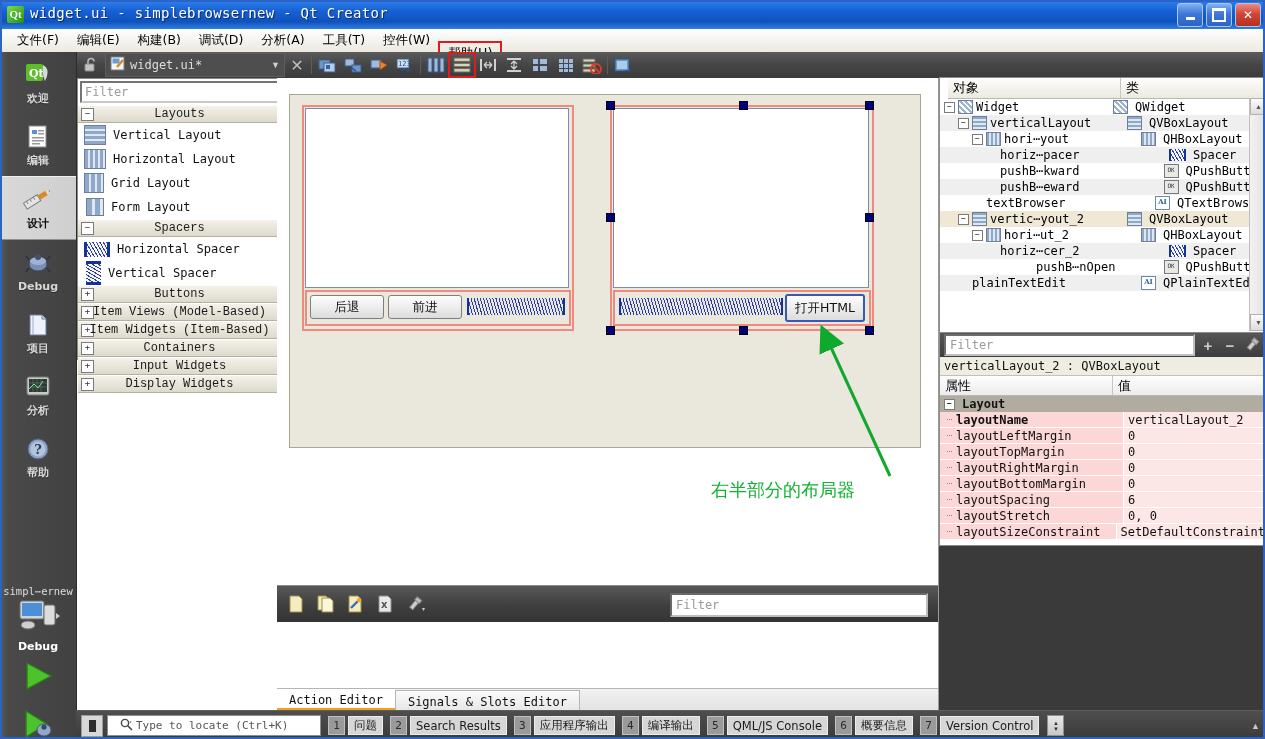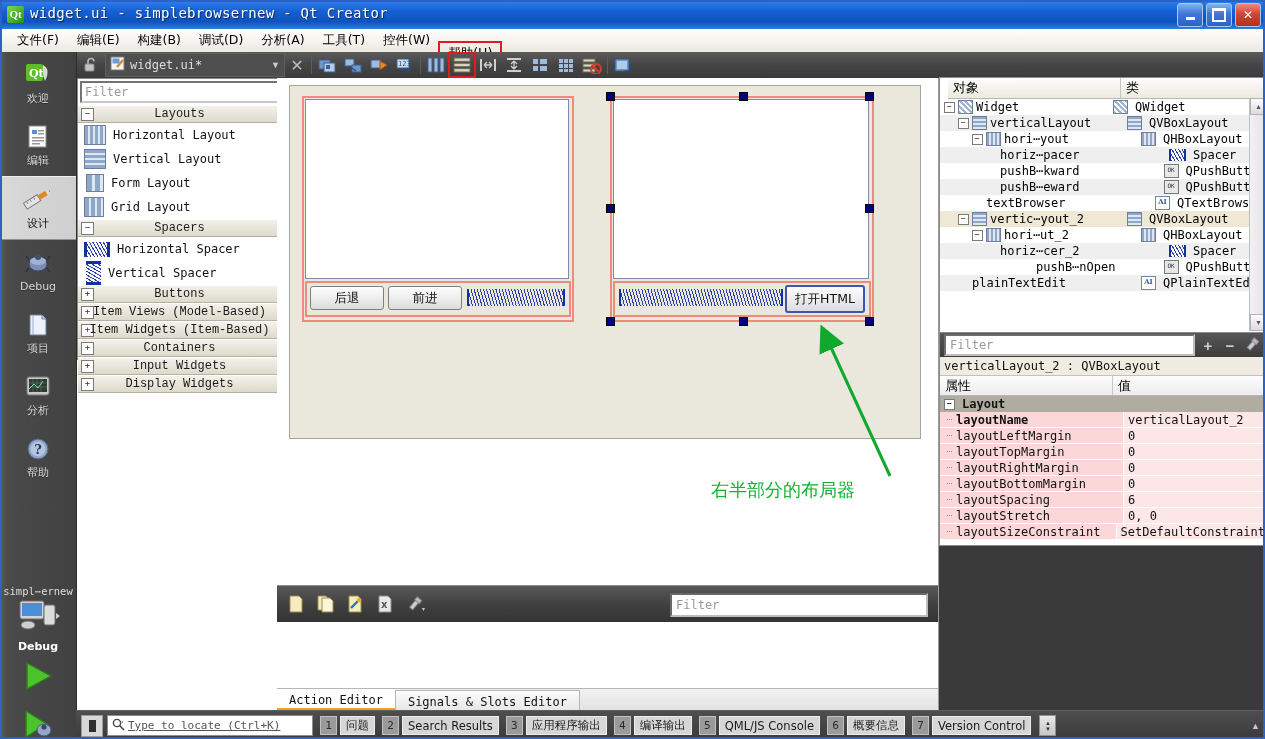--- a/index.html
+++ b/index.html
@@ -39,21 +39,21 @@
   
   .modebar{position:absolute;left:0;top:52px;width:76px;height:687px;
     background:linear-gradient(to right,#5a5a5a,#4a4a4a 10%,#414141);
     border-right:1px solid #2b2b2b;}
   .mode{width:76px;height:62px;display:flex;flex-direction:column;align-items:center;
     justify-content:center;cursor:pointer;color:#d8d8d8;font-size:11px;}
   .mode.sel{background:linear-gradient(to right,#d9d9d9,#cfcfcf);color:#111;
      border-top:1px solid #efefef;border-bottom:1px solid #8f8f8f;}
   .mode .mi{width:32px;height:30px;margin-bottom:1px;display:flex;align-items:center;justify-content:center;}
   .mode .ml{font-family:"DejaVu Sans","Liberation Sans",sans-serif;
-     font-weight:normal;text-shadow:0 1px 0 rgba(0,0,0,.4);}
+     font-weight:bold;text-shadow:0 1px 0 rgba(0,0,0,.4);}
   .mode.sel .ml{text-shadow:none;}
 
   .kitsel{position:absolute;left:0;top:533px;width:76px;}
   .kit-name{color:#ddd;font-size:10.5px;text-align:center;
     font-family:"DejaVu Sans Mono","Liberation Mono",monospace;}
   .kit-box{display:flex;flex-direction:column;align-items:center;cursor:pointer;position:relative;}
   .kit-label{color:#fff;font-size:11px;font-weight:bold;font-family:"DejaVu Sans",sans-serif;}
   .runbtn{width:76px;height:48px;display:flex;align-items:center;justify-content:center;cursor:pointer;}
 
   
@@ -101,21 +101,21 @@
   .ft-x{width:24px;height:24px;color:#bdbdbd;font-size:16px;display:flex;align-items:center;
     justify-content:center;cursor:pointer;font-family:"DejaVu Sans",sans-serif;}
   .ft-sep{width:1px;height:18px;background:#5d5d5d;margin:0 2px;}
   .ft-btn{width:24px;height:22px;display:flex;align-items:center;justify-content:center;
     cursor:pointer;position:relative;margin:0 1px;}
   .ft-btn.boxed{outline:2px solid #e01b1b;outline-offset:0px;}
 
   
   .canvaswrap{position:absolute;left:277px;top:78px;width:661px;height:507px;background:#fff;
      border-right:1px solid #9a9a9a;overflow:hidden;}
-  .formcanvas{position:absolute;left:12px;top:7px;width:630px;height:352px;
+  .formcanvas{position:absolute;left:12px;top:16px;width:630px;height:352px;
     background:#eae8dc;border:1px solid #a9a699;
     background-image:radial-gradient(#a8a698 0.6px,transparent 0.7px);
     background-size:10px 10px;background-position:4px 4px;}
   .laybox{position:absolute;border:2px solid #f08a7e;}
   .widget-white{position:absolute;background:#fff;border:1px solid #7e8ca8;}
   .hspacer-w{position:absolute;border-left:2px solid #14329b;border-right:2px solid #14329b;
     background:transparent;background-image:repeating-linear-gradient(74deg,#2b3fa8 0 1px,transparent 1px 3px);}
   .qbtn{position:absolute;background:linear-gradient(to bottom,#fdfdfd,#ececec 55%,#dcdcdc);
     border:1px solid #7f7f7f;border-radius:3px;display:flex;align-items:center;justify-content:center;
     font-size:12.5px;color:#111;cursor:pointer;font-family:"DejaVu Sans","Liberation Sans",sans-serif;}
@@ -214,22 +214,22 @@
      display:flex;align-items:center;color:#111;}
 
   
   .statusbar{position:absolute;left:76px;top:710px;width:1189px;height:29px;
      background:linear-gradient(to bottom,#4e4e4e,#3a3a3a);
      border-top:1px solid #5d5d5d;display:flex;align-items:center;padding-left:5px;gap:4px;}
   .sb-icon{width:20px;height:20px;border:1px solid #9a9a9a;background:#d8d8d8;
      display:flex;align-items:center;justify-content:center;cursor:pointer;}
   .sb-icon i{width:7px;height:12px;background:#2e2e2e;display:block;}
   .sb-locator{width:200px;height:19px;background:#fff;border:1px solid #8d8d8d;display:flex;
-     align-items:center;gap:3px;padding-left:4px;color:#555;font-size:11px;
-     font-family:"DejaVu Sans Mono","Liberation Mono",monospace;cursor:text;text-decoration:underline;}
+     align-items:center;gap:3px;padding-left:12px;color:#555;font-size:11px;
+     font-family:"DejaVu Sans Mono","Liberation Mono",monospace;cursor:text;}
   .sb-item{display:flex;align-items:center;gap:3px;cursor:pointer;margin-left:3px;}
   .sb-num{width:15px;height:17px;background:#9a9a9a;color:#2a2a2a;font-size:11px;
      display:flex;align-items:center;justify-content:center;border:1px solid #c0c0c0;
      font-family:"DejaVu Sans Mono","Liberation Mono",monospace;}
   .sb-lbl{height:17px;background:#d6d6d6;color:#1a1a1a;font-size:11.5px;padding:0 5px;
      display:flex;align-items:center;border:1px solid #ededed;
      font-family:"DejaVu Sans","Liberation Sans",sans-serif;}
   .sb-spin{width:15px;height:19px;background:linear-gradient(to bottom,#e8e8e8,#c8c8c8);
      border:1px solid #909090;display:flex;flex-direction:column;align-items:center;
      justify-content:center;cursor:pointer;color:#333;font-size:6px;line-height:6px;margin-left:4px;}
@@ -517,34 +517,34 @@
   </div>
 
   <div class="widgetbox">
     <div class="wb-filter">Filter</div>
 
     <div class="wb-cat">
       <span class="exp">−</span>
       <span class="ct">Layouts</span>
     </div>
     <div class="wb-row">
+      <span class="ico ic-vlay"></span>
+      <span class="lbl">Vertical Layout</span>
+    </div>
+    <div class="wb-row">
       <span class="ico ic-hlay"></span>
       <span class="lbl">Horizontal Layout</span>
     </div>
     <div class="wb-row">
-      <span class="ico ic-vlay"></span>
-      <span class="lbl">Vertical Layout</span>
+      <span class="ico ic-grid"></span>
+      <span class="lbl">Grid Layout</span>
     </div>
     <div class="wb-row">
       <span class="ico ic-form" style="margin-left:2px"></span>
       <span class="lbl">Form Layout</span>
-    </div>
-    <div class="wb-row">
-      <span class="ico ic-grid"></span>
-      <span class="lbl">Grid Layout</span>
     </div>
 
     <div class="wb-cat">
       <span class="exp">−</span>
       <span class="ct">Spacers</span>
     </div>
     <div class="wb-row">
       <span class="ico ic-hspacer"></span>
       <span class="lbl">Horizontal Spacer</span>
     </div>

